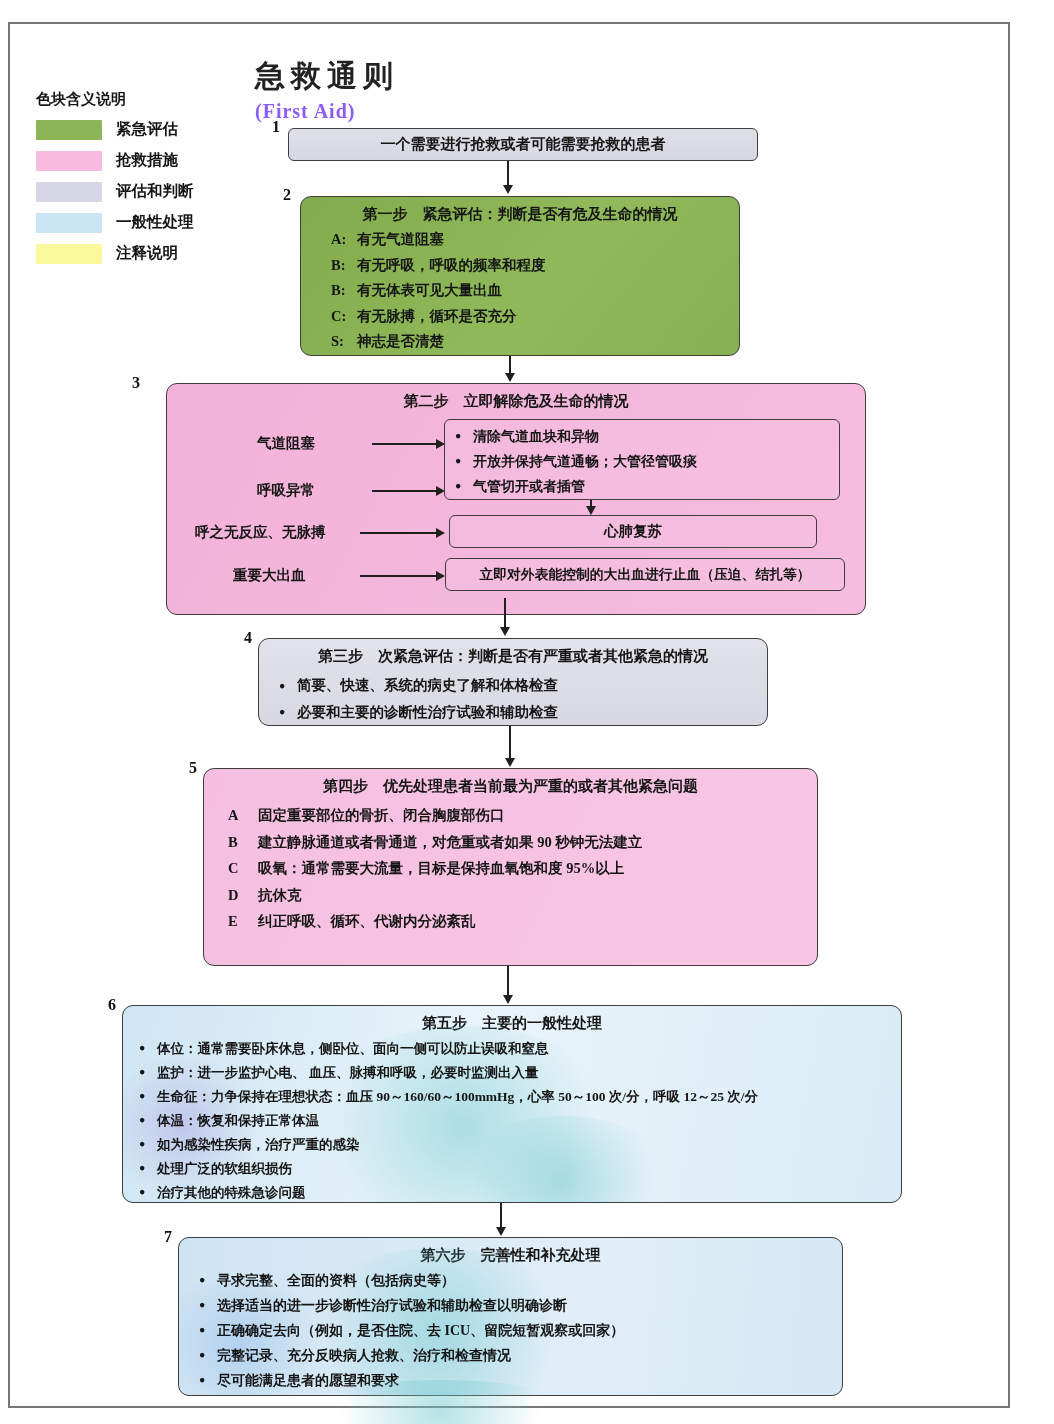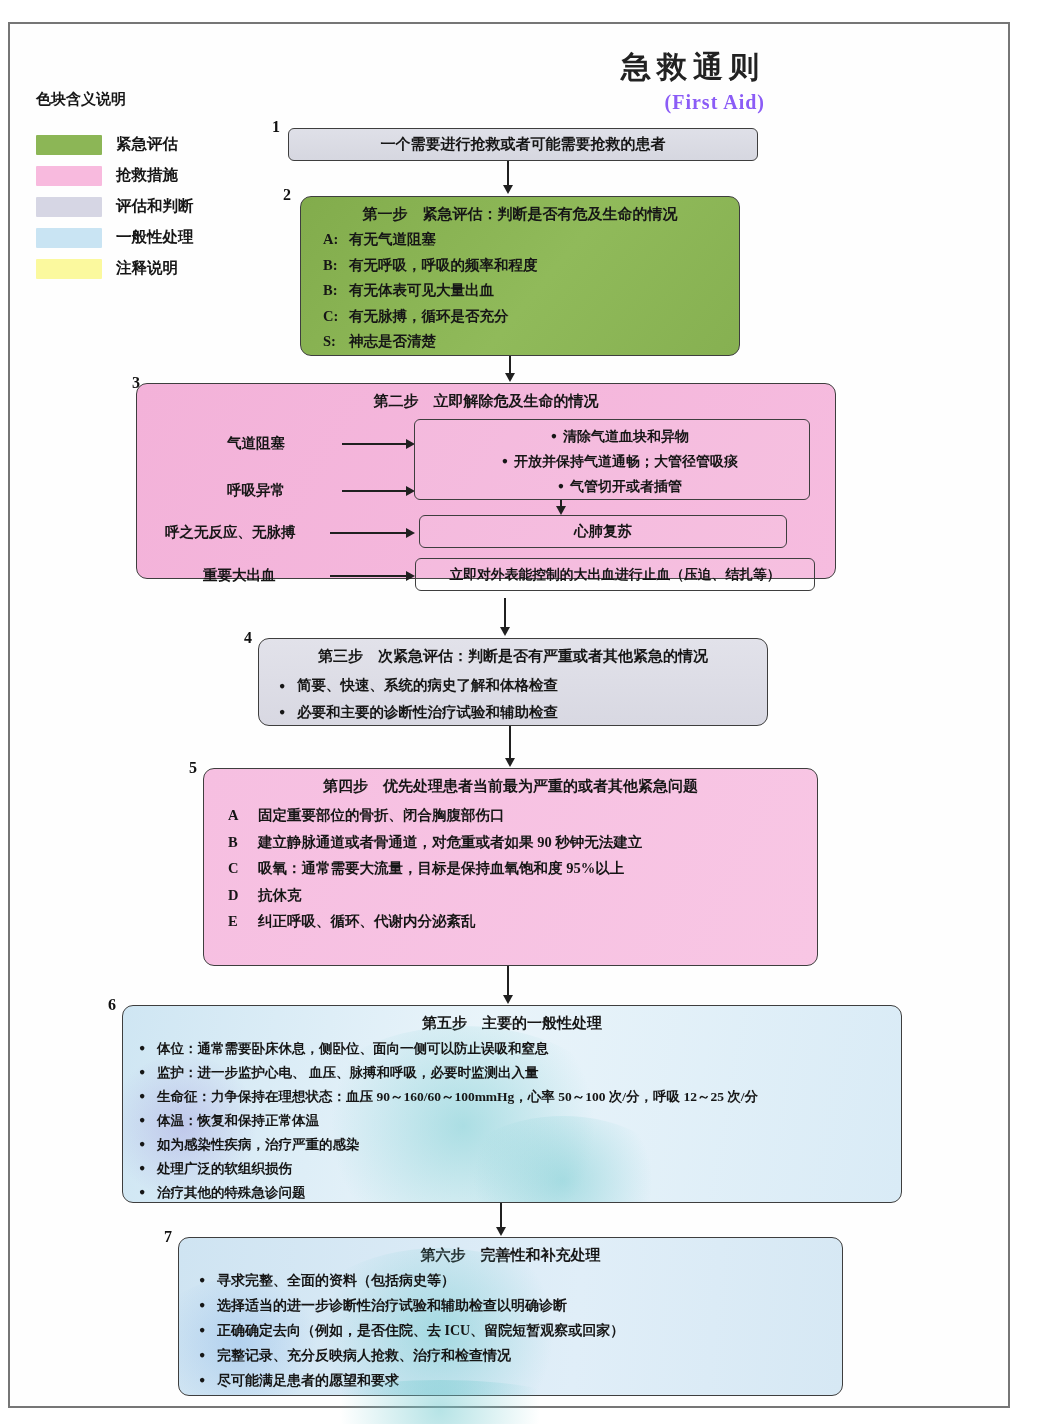--- a/index.html
+++ b/index.html
@@ -2,53 +2,53 @@
 <html><head>
 <meta charset="utf-8">
 <style>
   html,body{margin:0;padding:0;background:#ffffff;}
   #page{position:relative;width:1054px;height:1424px;background:#ffffff;overflow:hidden;
         font-family:"Liberation Serif","DejaVu Serif",serif;color:#161616;}
   #frame{position:absolute;left:8px;top:22px;width:1002px;height:1386px;
          border:2px solid #767676;box-sizing:border-box;background:#fefefe;}
 
   
-  .title-wrap{position:absolute;left:255px;top:47px;width:510px;text-align:right;}
+  .title-wrap{position:absolute;left:255px;top:56px;width:510px;text-align:left;}
   .main-title{font-size:30px;font-weight:700;letter-spacing:6px;color:#222;}
   .sub-title{font-size:20px;font-weight:600;letter-spacing:1px;margin-top:3px;color:#8b5cf6;}
 
   
   .legend{position:absolute;left:36px;top:90px;}
-  .legend-title{font-size:15px;font-weight:700;margin-bottom:20px;}
+  .legend-title{font-size:15px;font-weight:700;margin-bottom:5px;}
   .legend-item{display:flex;align-items:center;height:31px;}
   .legend-swatch{width:66px;height:20px;margin-right:14px;border-radius:1px;}
   .legend-label{font-size:15.5px;font-weight:600;}
 
   
   .fbox{position:absolute;box-sizing:border-box;border:1.6px solid #3e3e3e;border-radius:11px;}
   .fbox-title{text-align:center;font-size:15px;font-weight:700;padding-top:8px;white-space:nowrap;}
   .step-num{position:absolute;font-size:16px;font-weight:700;color:#111;}
 
   
   #box1{left:288px;top:128px;width:470px;height:33px;border-radius:6px;
         background:linear-gradient(#dfe0e8,#d6d7e0);display:flex;align-items:center;justify-content:center;}
   #box1 .t{font-size:15px;font-weight:700;}
 
   
   #box2{left:300px;top:196px;width:440px;height:160px;background:linear-gradient(130deg,#82ac4c,#90ba5a 55%,#86b051);}
   #box2 .lines{padding:3px 0 0 22px;}
-  .kv-line{line-height:25.5px;font-size:14.5px;font-weight:600;white-space:nowrap;}
+  .kv-line{line-height:25.5px;font-size:14.5px;font-weight:600;white-space:nowrap;margin-left:8px;}
   .kv-key{display:inline-block;width:26px;font-weight:700;}
 
   
-  #box3{left:136px;top:383px;width:700px;height:196px;background:linear-gradient(120deg,#f3b2d9,#f6bcdf);}
+  #box3{left:166px;top:383px;width:700px;height:232px;background:linear-gradient(120deg,#f3b2d9,#f6bcdf);}
   .inner-box{position:absolute;box-sizing:border-box;border:1.5px solid #3e3e3e;border-radius:6px;background:rgba(255,255,255,0.06);}
   #airway-box{left:277px;top:35px;width:396px;height:81px;}
   #airway-box .b-line{line-height:24.5px;font-size:14px;}
-  #airway-box .blist{padding:4px 0 0 10px;text-align:center;}
+  #airway-box .blist{padding:4px 0 0 10px;}
   #cpr-box{left:282px;top:131px;width:368px;height:33px;display:flex;align-items:center;justify-content:center;font-size:14.5px;font-weight:700;}
   #bleed-box{left:278px;top:174px;width:400px;height:33px;display:flex;align-items:center;justify-content:center;font-size:13.8px;font-weight:600;white-space:nowrap;}
   .cond-label{position:absolute;font-size:14.5px;font-weight:700;white-space:nowrap;}
 
   
   #box4{left:258px;top:638px;width:510px;height:88px;background:linear-gradient(#e2e2ea,#d8d8e2);}
   #box4 .blist{padding:6px 0 0 20px;}
   #box4 .b-line{line-height:26px;font-size:14.5px;}
 
   

